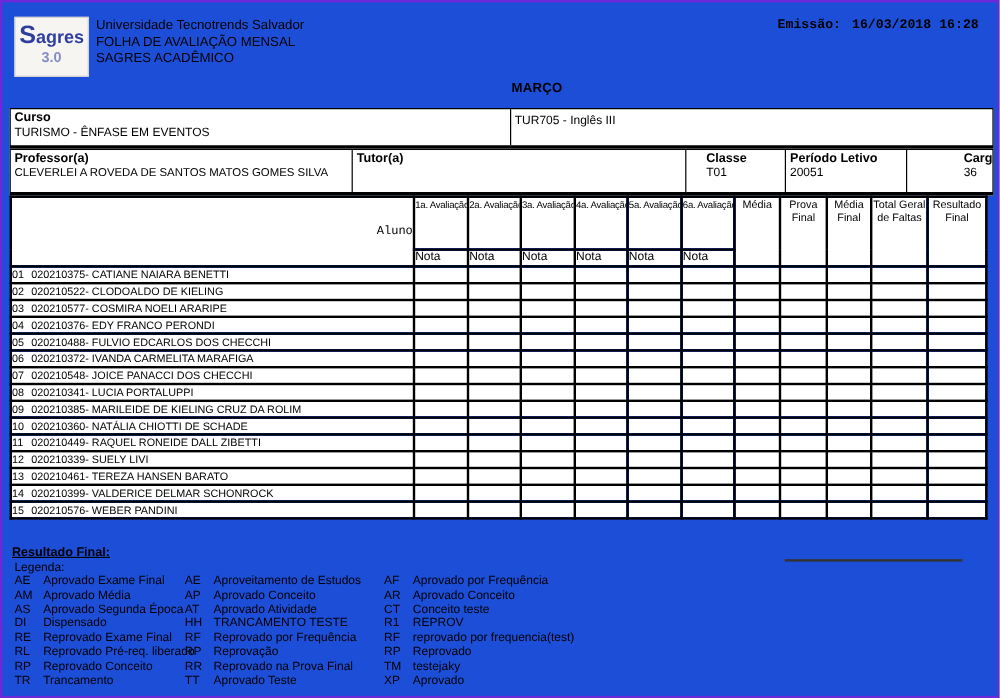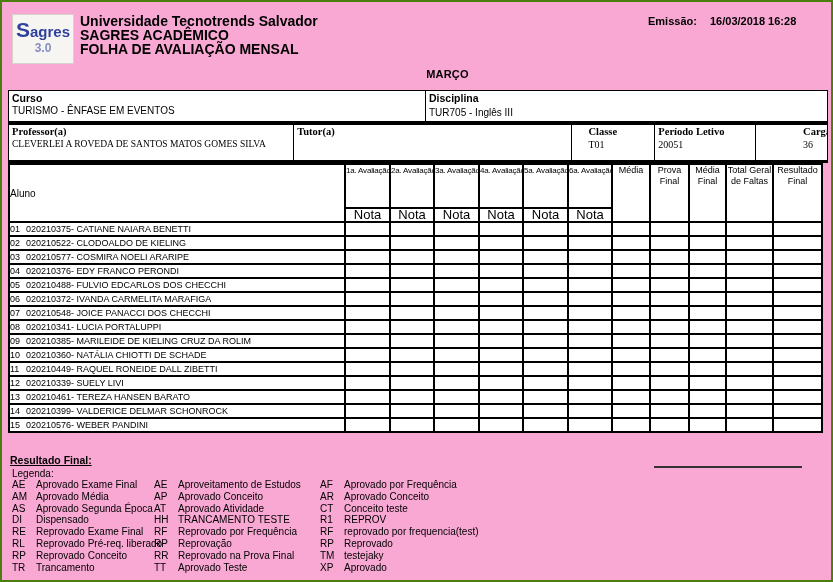--- a/index.html
+++ b/index.html
@@ -1,53 +1,53 @@
 <!DOCTYPE html>
 <html><head>
 <meta charset="utf-8">
 <style>
   * { margin: 0; padding: 0; box-sizing: border-box; }
   html, body { width: 833px; height: 582px; background: #fff; }
   body { font-family: "Liberation Sans", sans-serif; color: #000; }
 
   .page {
     position: relative; width: 833px; height: 582px;
-    background: #f9a8d4; border: 2px solid #4d7c0f; overflow: hidden;
+    background: #1d4ed8; border: 2px solid #6d28d9; overflow: hidden;
   }
 
   
   .logo-box {
     position: absolute; left: 10px; top: 12px; width: 62px; height: 50px;
     background: #f6f5f2; border: 1px solid #d6d3cc; text-align: center;
   }
   .logo-brand {
     display: block; margin-top: 6px;
     font-weight: bold; font-size: 15px; line-height: 18px; color: #2f3f9e;
   }
   .logo-brand::first-letter { font-size: 21px; }
   .logo-version { display: block; font-weight: bold; font-size: 12px; color: #838dc1; }
 
   .title-block { position: absolute; left: 78px; top: 12px; }
-  .title-line { font-size: 14px; font-weight: bold; line-height: 14px; white-space: nowrap; }
-
-  .emission-block { position: absolute; left: 646px; top: 12px; width: 180px; }
+  .title-line { font-size: 11px; font-weight: normal; line-height: 14px; white-space: nowrap; }
+
+  .emission-block { position: absolute; left: 646px; top: 12px; width: 180px; font-family: Liberation Mono, monospace; }
   .em-row { display: flex; font-size: 11px; font-weight: bold; line-height: 14px; }
   .em-label { width: 54px; }
   .em-value { margin-left: 8px; white-space: nowrap; }
 
   .month-title {
     position: absolute; left: 0; right: 0; top: 66px;
     text-align: center; padding-left: 62px;
     font-size: 11px; font-weight: bold; letter-spacing: 0.2px;
   }
 
   
   .info-box { position: absolute; left: 6px; width: 820px; display: flex; border: 1px solid #000; border-bottom: 3px solid #000; background: #fff; }
   .info-box-1 { top: 88px; height: 34px; }
-  .info-box-2 { top: 122px; height: 39px; font-family: Liberation Serif, serif; }
+  .info-box-2 { top: 122px; height: 39px; }
   .info-cell { padding: 1px 3px; border-left: 1px solid #000; overflow: hidden; }
   .info-cell:first-child { border-left: none; }
   .info-label { font-size: 10.5px; font-weight: bold; line-height: 12px; white-space: nowrap; }
   .info-value { font-size: 10px; line-height: 13px; white-space: nowrap; }
   .c-curso { width: 417px; }
   .c-disc  { width: 403px; }
   .c-disc .info-value { margin-top: 2px; }
   .c-prof  { width: 285px; }
   .c-tutor { width: 279px; }
   .c-classe{ width: 83px; padding-left: 16px; }
@@ -56,24 +56,24 @@
 
   
   .grade-table {
     position: absolute; left: 6px; top: 161px; width: 813px;
     border-collapse: collapse; table-layout: fixed;
   }
   .grade-table th, .grade-table td {
     border: 2px solid #000; padding: 0; background: #fff;
     font-weight: normal; overflow: hidden;
   }
-  .th-aluno { text-align: left; vertical-align: middle; font-size: 10px; padding-left: 4px; }
+  .th-aluno { text-align: right; vertical-align: middle; font-size: 10px; padding-left: 4px; font-family: Liberation Mono, monospace; }
   .th-aval  { vertical-align: top; font-size: 8px; line-height: 11px; text-align: center;
               white-space: nowrap; letter-spacing: -0.2px; height: 44px; }
-  .th-nota  { font-size: 13px; text-align: center; height: 13px; line-height: 12px; }
+  .th-nota  { font-size: 10px; text-align: left; height: 13px; line-height: 12px; }
   .th-right { vertical-align: top; font-size: 9px; line-height: 11px; text-align: center; padding-top: 2px; }
   .grade-table tbody tr { height: 13px; }
   .td-aluno { font-size: 9px; line-height: 12px; white-space: nowrap; padding-left: 3px; text-align: left; }
   .stu-num { display: inline-block; width: 16px; }
   .stu-name { display: inline-block; }
 
   
   .resultado-final {
     position: absolute; left: 8px; top: 452px;
     font-size: 10.5px; font-weight: bold; text-decoration: underline;
@@ -95,40 +95,39 @@
 
 <div class="page">
 
   <div class="logo-box">
     <span class="logo-brand">Sagres</span>
     <span class="logo-version">3.0</span>
   </div>
 
   <div class="title-block">
     <div class="title-line">Universidade Tecnotrends Salvador</div>
+    <div class="title-line">FOLHA DE AVALIAÇÃO MENSAL</div>
     <div class="title-line">SAGRES ACADÊMICO</div>
-    <div class="title-line">FOLHA DE AVALIAÇÃO MENSAL</div>
   </div>
 
   <div class="emission-block">
     <div class="em-row">
       <span class="em-label">Emissão:</span>
       <span class="em-value">16/03/2018 16:28</span>
     </div>
   </div>
 
   <div class="month-title">MARÇO</div>
 
   <div class="info-box info-box-1">
     <div class="info-cell c-curso">
       <div class="info-label">Curso</div>
       <div class="info-value">TURISMO - ÊNFASE EM EVENTOS</div>
     </div>
     <div class="info-cell c-disc">
-      <div class="info-label">Disciplina</div>
       <div class="info-value">TUR705 - Inglês III</div>
     </div>
   </div>
 
   <div class="info-box info-box-2">
     <div class="info-cell c-prof">
       <div class="info-label">Professor(a)</div>
       <div class="info-value" style="font-size:9.5px;">CLEVERLEI A ROVEDA DE SANTOS MATOS GOMES SILVA</div>
     </div>
     <div class="info-cell c-tutor">

